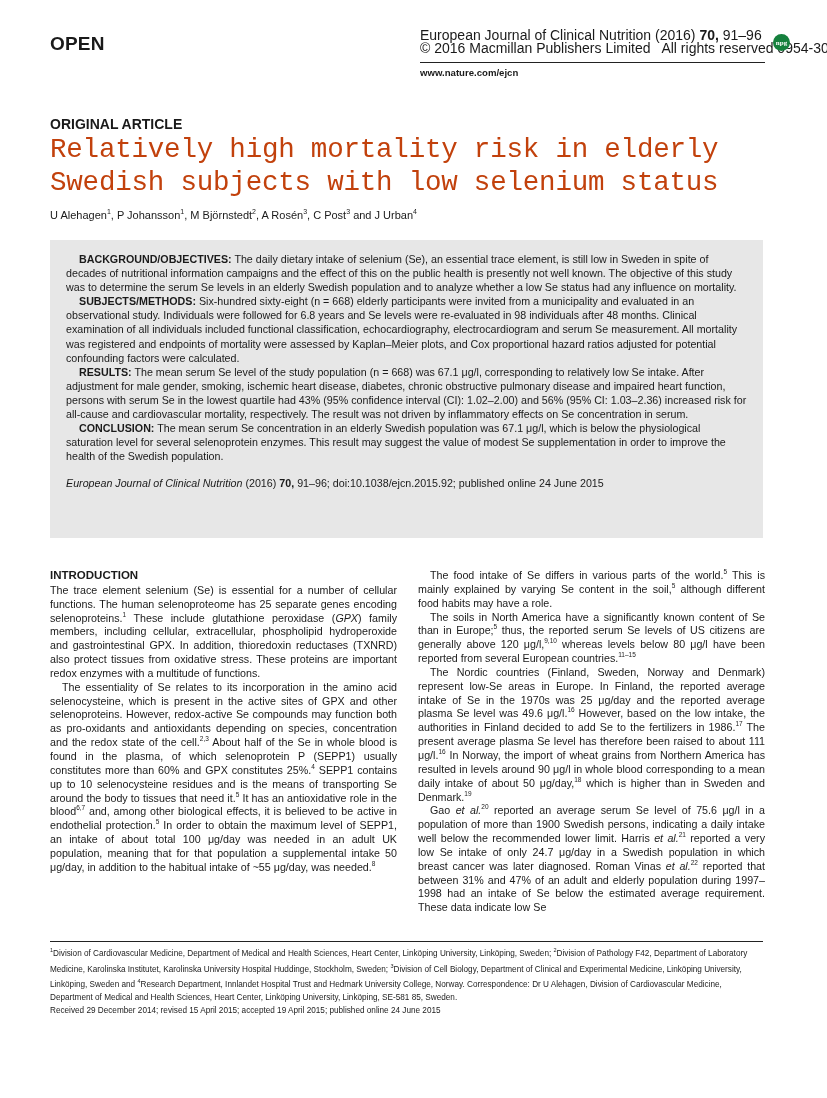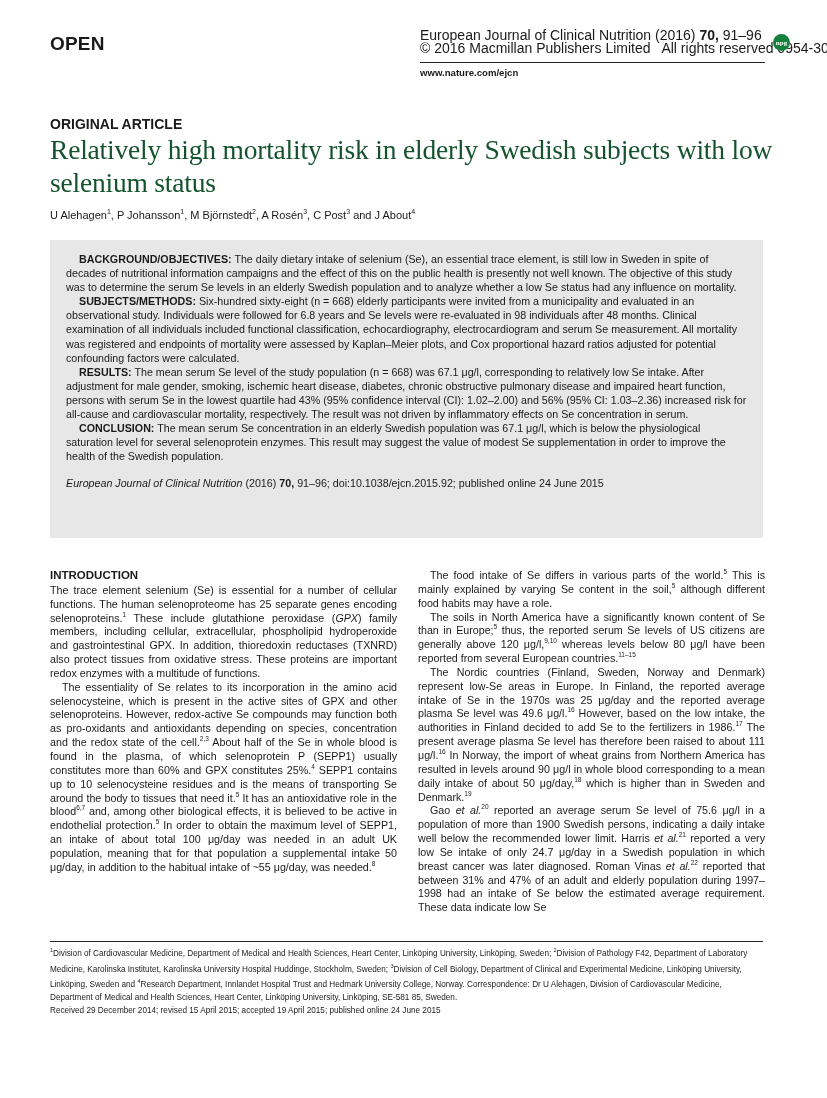--- a/index.html
+++ b/index.html
@@ -6,22 +6,22 @@
   body { width: 827px; height: 1098px; position: relative; overflow: hidden;
          font-family: "Liberation Sans", "DejaVu Sans", sans-serif; color: #1a1a1a; }
   .open-label { position: absolute; left: 50px; top: 33px; font-weight: bold; font-size: 19px; letter-spacing: 0.2px; }
   .header-right { position: absolute; left: 420px; top: 29px; width: 345px; font-size: 14px; line-height: 13px; }
   .header-rule { position: absolute; left: 420px; top: 62px; width: 345px; border-top: 1px solid #222; }
   .header-url { position: absolute; left: 420px; top: 67px; font-weight: bold; font-size: 9.6px; }
   .npg-logo { position: absolute; left: 773px; top: 34px; width: 17px; height: 17px; border-radius: 50%;
               background: #15803d; color: #fff; font-size: 7px; font-family: "Liberation Serif", serif;
               display: flex; align-items: center; justify-content: center; font-weight: bold; }
   .article-type { position: absolute; left: 50px; top: 116px; font-weight: bold; font-size: 14px; }
-  .title { position: absolute; left: 50px; top: 133px; width: 730px; font-family: Liberation Serif, serif;
-           font-size: 27.5px; line-height: 33px; color: #14532d; letter-spacing: -0.2px; }
+  .title { position: absolute; left: 50px; top: 133px; width: 730px; font-family: Liberation Mono, monospace;
+           font-size: 27.5px; line-height: 33px; color: #c2410c; letter-spacing: -0.2px; }
   .authors { position: absolute; left: 50px; top: 208px; font-size: 11px; }
   .authors sup { font-size: 7px; }
   .abstract { position: absolute; left: 50px; top: 240px; width: 713px; height: 298px; background: #e7e7e7;
               box-sizing: border-box; padding: 12px 16px 0 16px; font-size: 10.7px; line-height: 14.1px; color: #1a1a1a; }
   .abstract p { margin: 0; }
   .abstract .lbl { font-weight: bold; padding-left: 13px; }
   .abstract .citation { margin-top: 13px; }
   .abstract .citation em { font-style: italic; }
   .col { position: absolute; top: 569px; width: 347px; font-size: 10.7px; line-height: 13.85px; text-align: justify; }
   .col.left { left: 50px; }
@@ -42,21 +42,21 @@
 <div class="header-right">
   <div><span>European Journal of Clinical Nutrition (2016) </span><b>70,</b><span> 91–96</span></div>
   <div style="white-space:pre">© 2016 Macmillan Publishers Limited   All rights reserved 0954-3007/16</div>
 </div>
 <div class="npg-logo">npg</div>
 <div class="header-rule"></div>
 <div class="header-url">www.nature.com/ejcn</div>
 
 <div class="article-type">ORIGINAL ARTICLE</div>
 <h1 class="title" style="margin:0;font-weight:normal">Relatively high mortality risk in elderly Swedish subjects with low selenium status</h1>
-<div class="authors" id="authors"><span>U Alehagen</span><sup>1</sup><span>, </span><span>P Johansson</span><sup>1</sup><span>, </span><span>M Björnstedt</span><sup>2</sup><span>, </span><span>A Rosén</span><sup>3</sup><span>, </span><span>C Post</span><sup>3</sup><span> and </span><span>J About</span><sup>4</sup></div>
+<div class="authors" id="authors"><span>U Alehagen</span><sup>1</sup><span>, </span><span>P Johansson</span><sup>1</sup><span>, </span><span>M Björnstedt</span><sup>2</sup><span>, </span><span>A Rosén</span><sup>3</sup><span>, </span><span>C Post</span><sup>3</sup><span> and </span><span>J Urban</span><sup>4</sup></div>
 
 <div class="abstract" id="abstract">
   <div id="abstract-sections">
       <p><span class="lbl">BACKGROUND/OBJECTIVES:</span><span> The daily dietary intake of selenium (Se), an essential trace element, is still low in Sweden in spite of decades of nutritional information campaigns and the effect of this on the public health is presently not well known. The objective of this study was to determine the serum Se levels in an elderly Swedish population and to analyze whether a low Se status had any influence on mortality.</span></p>
       <p><span class="lbl">SUBJECTS/METHODS:</span><span> Six-hundred sixty-eight (n = 668) elderly participants were invited from a municipality and evaluated in an observational study. Individuals were followed for 6.8 years and Se levels were re-evaluated in 98 individuals after 48 months. Clinical examination of all individuals included functional classification, echocardiography, electrocardiogram and serum Se measurement. All mortality was registered and endpoints of mortality were assessed by Kaplan–Meier plots, and Cox proportional hazard ratios adjusted for potential confounding factors were calculated.</span></p>
       <p><span class="lbl">RESULTS:</span><span> The mean serum Se level of the study population (n = 668) was 67.1 μg/l, corresponding to relatively low Se intake. After adjustment for male gender, smoking, ischemic heart disease, diabetes, chronic obstructive pulmonary disease and impaired heart function, persons with serum Se in the lowest quartile had 43% (95% confidence interval (CI): 1.02–2.00) and 56% (95% CI: 1.03–2.36) increased risk for all-cause and cardiovascular mortality, respectively. The result was not driven by inflammatory effects on Se concentration in serum.</span></p>
       <p><span class="lbl">CONCLUSION:</span><span> The mean serum Se concentration in an elderly Swedish population was 67.1 μg/l, which is below the physiological saturation level for several selenoprotein enzymes. This result may suggest the value of modest Se supplementation in order to improve the health of the Swedish population.</span></p>
     </div>
   <p class="citation"><em>European Journal of Clinical Nutrition</em><span> (2016) </span><b>70,</b><span> 91–96; doi:10.1038/ejcn.2015.92; published online 24 June 2015</span></p>
 </div>

